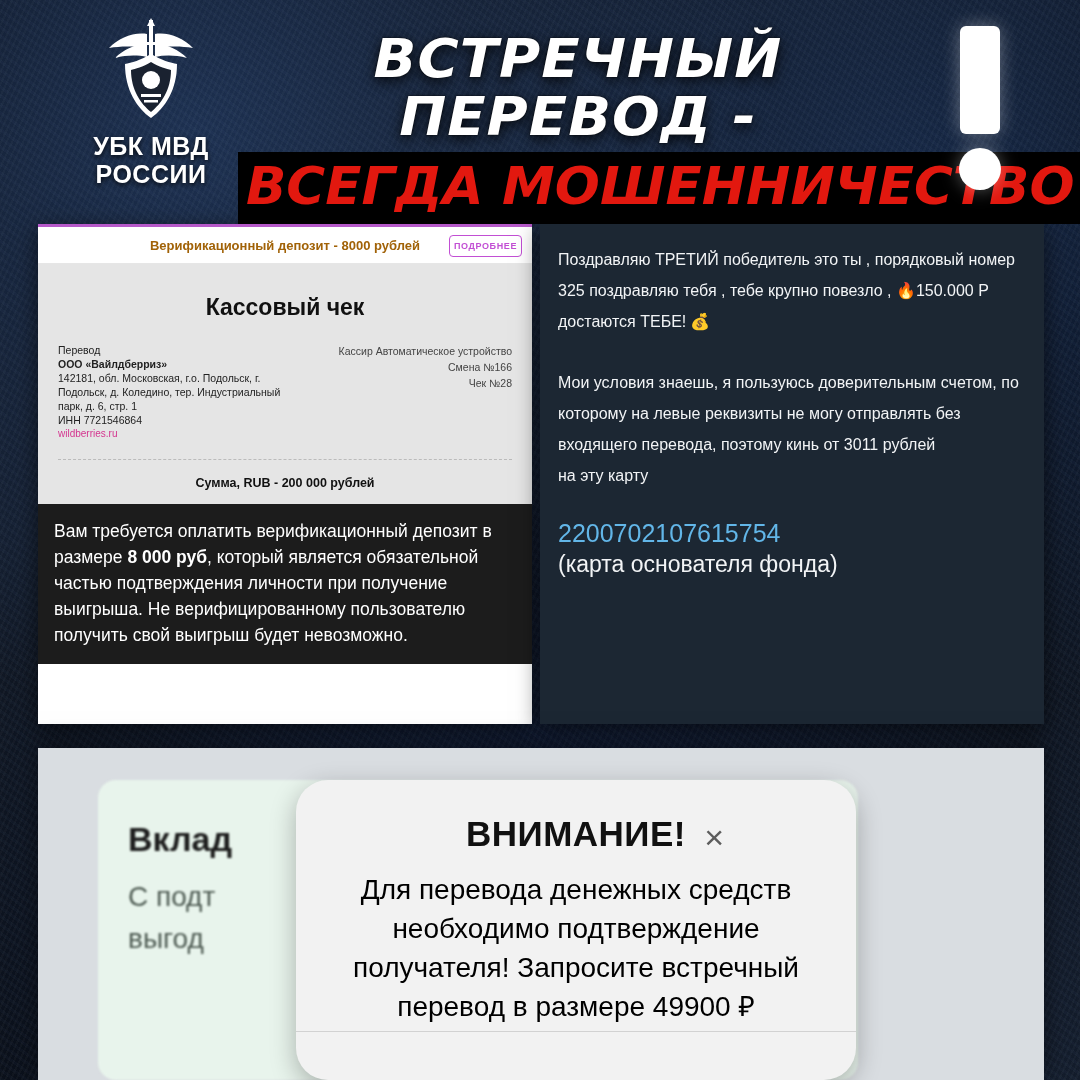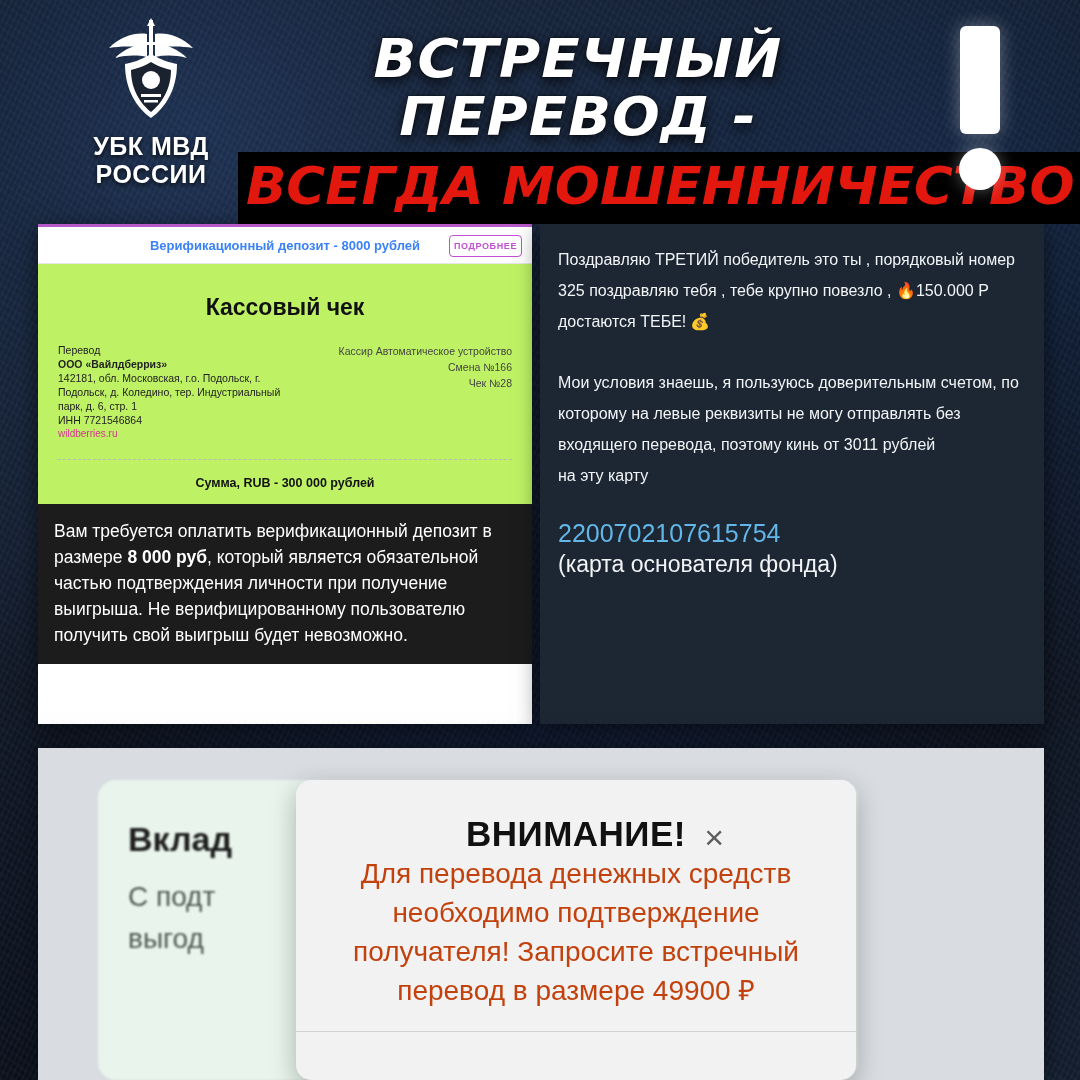--- a/index.html
+++ b/index.html
@@ -115,29 +115,29 @@
     z-index: 2;
   }
   .rec-topbar {
     height: 40px; background: #ffffff;
     border-bottom: 1px solid #e6e6e6;
     border-top: 3px solid #b659c9;
     display: flex; align-items: center; justify-content: center;
     position: relative;
   }
   .rec-topbar-title {
-    font-size: 13px; font-weight: bold; color: #3b82f6;
+    font-size: 13px; font-weight: bold; color: #a16207;
   }
   .rec-more-btn {
     position: absolute; right: 10px; top: 8px;
     border: 1px solid #c24fd4; color: #c24fd4;
     font-size: 9px; font-weight: bold; letter-spacing: .6px;
     padding: 5px 4px; border-radius: 4px; background: #fff;
   }
-  .rec-body { padding: 18px 20px 0 20px; background: #bef264; }
+  .rec-body { padding: 18px 20px 0 20px; background: #e5e5e5; }
   .rec-title {
     text-align: center; font-size: 23px; font-weight: bold;
     color: #111; margin: 12px 0 22px;
   }
   .rec-cols { display: flex; justify-content: space-between; gap: 12px; }
   .rec-left { font-size: 10.5px; line-height: 14px; color: #222; max-width: 250px; }
   .rec-left .bold { font-weight: bold; }
   .rec-link { color: #d4358f; font-size: 10px; }
   .rec-right { font-size: 10.5px; line-height: 16px; color: #444; text-align: right; }
   .rec-dots {
@@ -199,35 +199,36 @@
     font-size: 28px; color: #4d5a52; line-height: 42px;
   }
   .bb-cat {
     position: absolute; right: 70px; bottom: -4px;
     width: 180px; height: 230px;
   }
   .bb-modal {
     position: absolute; left: 258px; top: 32px;
     width: 560px; height: 300px;
     background: #f2f2f2;
-    border-radius: 15px;
+    border-radius: 32px;
     box-shadow: 0 8px 26px rgba(0,0,0,.28);
     padding: 34px 30px 0 30px;
     text-align: center;
   }
   .bb-close {
     position: absolute; right: 320px; top: 72px;
     font-size: 34px; color: #5d5d5d; line-height: 1;
     z-index: 5;
   }
   .bb-modal-title {
     font-size: 35px; font-weight: bold; color: #111; letter-spacing: .5px;
   }
   .bb-modal-text {
-    font-size: 28px; line-height: 39px; color: #c2410c;
+    margin-top: 16px;
+    font-size: 28px; line-height: 39px; color: #000000;
   }
   .bb-modal-divider {
     position: absolute; left: 0; right: 0; bottom: 48px;
     border-top: 1px solid #d2d2d2;
   }
 </style>
 </head>
 <body>
 
 <div id="poster">
@@ -300,21 +301,21 @@
           <div class="rec-link">wildberries.ru</div>
         </div>
         <div class="rec-right">
           <div>Кассир Автоматическое устройство</div>
           <div>Смена №166</div>
           <div>Чек №28</div>
         </div>
       </div>
 
       <div class="rec-dots"></div>
-      <div class="rec-sum">Сумма, RUB - 300 000 рублей</div>
+      <div class="rec-sum">Сумма, RUB - 200 000 рублей</div>
     </div>
 
     <div class="rec-caption">
       <span class="reg">Вам требуется оплатить верификационный депозит в размере </span><span>8 000 руб</span><span class="reg">, который является обязательной частью подтверждения личности при получение выигрыша. Не верифицированному пользователю получить свой выигрыш будет невозможно.</span>
     </div>
   </div>
 
   <div class="shot-chat">
     <div class="chat-p">Поздравляю ТРЕТИЙ победитель это ты , порядковый номер 325 поздравляю тебя , тебе крупно повезло , 🔥150.000 Р достаются ТЕБЕ! 💰</div>
     <div class="chat-p" style="white-space:pre-line">Мои условия знаешь, я пользуюсь доверительным счетом, по которому на левые реквизиты не могу отправлять без входящего перевода, поэтому кинь от 3011 рублей

